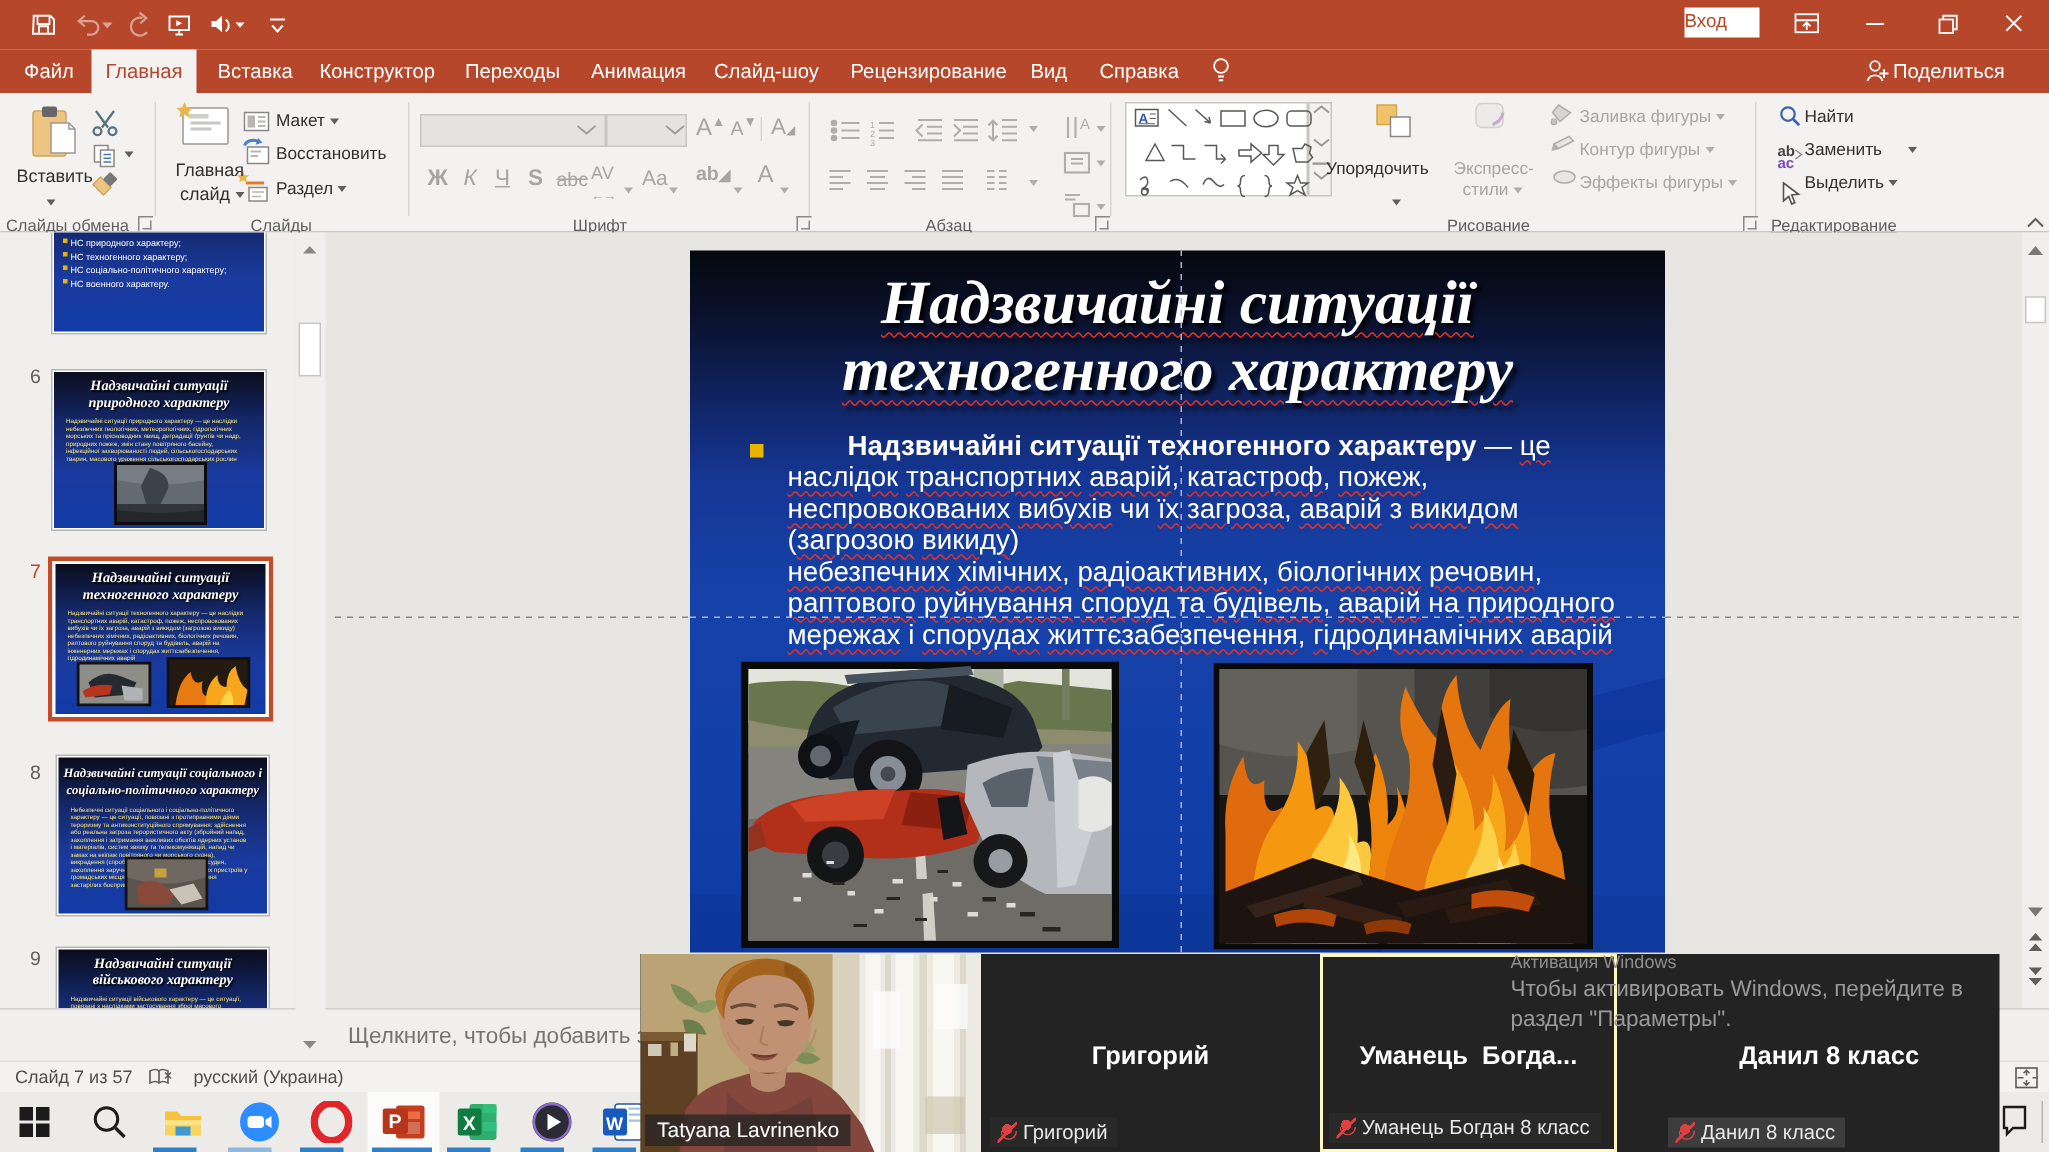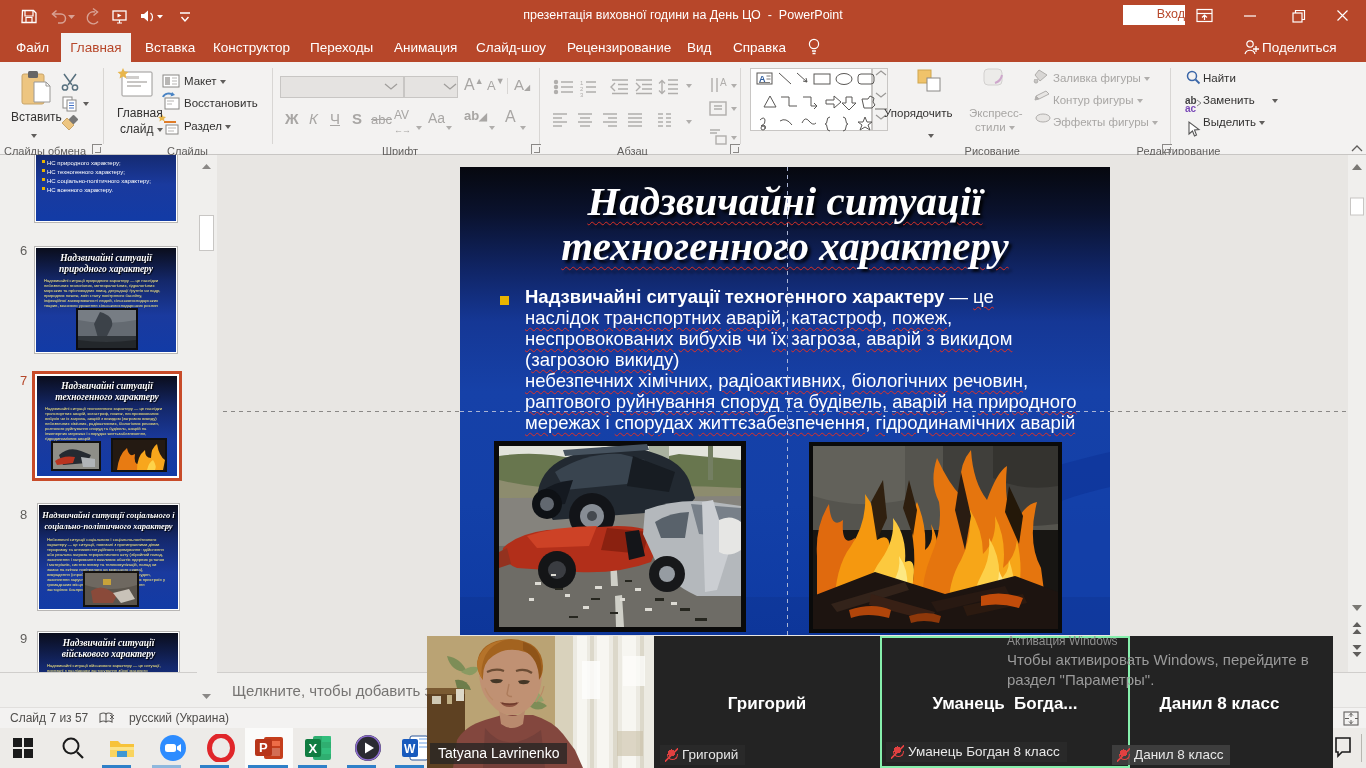--- a/index.html
+++ b/index.html
@@ -1,21 +1,21 @@
 <!DOCTYPE html>
 <html><head><meta charset="utf-8">
 <style>
 *{margin:0;padding:0;box-sizing:border-box;}
 html,body{width:1366px;height:768px;overflow:hidden;background:#e8e6e3;font-family:"Liberation Sans",sans-serif;}
 #screen{position:absolute;left:0;top:0;width:1366px;height:768px;overflow:hidden;}
 .abs{position:absolute;}
 
 #titlebar{position:absolute;left:0;top:0;width:1366px;height:33px;background:#b7472a;}
 #title-text{position:absolute;top:8px;left:0;width:100%;text-align:center;color:#fff;font-size:12.5px;}
-#vhod{position:absolute;left:1123px;top:5px;width:62px;height:20px;background:#fff;color:#b7472a;font-size:12.5px;text-align:right;line-height:19px;}
+#vhod{position:absolute;left:1123px;top:5px;width:50px;height:20px;background:#fff;color:#b7472a;font-size:12.5px;text-align:left;line-height:19px;}
 
 #tabs{position:absolute;left:0;top:33px;width:1366px;height:29px;background:#b7472a;color:#fff;font-size:13.5px;}
 .tab{position:absolute;top:0;height:29px;line-height:29px;}
 #tab-active{position:absolute;left:61px;top:0;width:70px;height:29px;background:#f3f2f1;color:#b7472a;text-align:center;line-height:29px;}
 
 #ribbon{position:absolute;left:0;top:62px;width:1366px;height:93px;background:#f3f2f1;border-bottom:1px solid #c8c6c4;}
 .rsep{position:absolute;top:6px;height:76px;width:1px;background:#d8d6d4;}
 .rlabel{position:absolute;top:83px;font-size:11px;color:#605e5c;text-align:center;}
 .launch{position:absolute;top:82px;width:10px;height:10px;border-top:1px solid #8a8886;border-left:1px solid #8a8886;}
 .launch:after{content:"";position:absolute;right:1px;bottom:1px;width:5px;height:5px;border-right:1.5px solid #8a8886;border-bottom:1.5px solid #8a8886;}
@@ -46,21 +46,21 @@
 .vlabel:before{content:"";position:absolute;left:5px;top:3px;width:13px;height:14px;background:
  radial-gradient(circle at 50% 35%, #e04040 0 3.5px, transparent 3.5px),
  linear-gradient(135deg, transparent 44%, #e04040 46%, #e04040 54%, transparent 56%);}
 .vlabel:after{content:"";position:absolute;left:7px;top:9px;width:9px;height:5px;border:1.3px solid #e04040;border-top:none;border-radius:0 0 6px 6px;}
 #watermark{position:absolute;left:1007px;top:634px;z-index:60;color:#9a9a9a;}
 
 #stitle{position:absolute;left:0;top:11px;width:650px;text-align:center;font-family:"Liberation Serif",serif;font-style:italic;font-weight:bold;font-size:41px;line-height:46px;color:#fff;text-shadow:3px 3px 3px rgba(0,0,0,0.85);}
 .wavy2{text-decoration:underline wavy #d93025;text-decoration-thickness:1px;text-underline-offset:6px;}
 #sbullet{position:absolute;left:40px;top:129px;width:9px;height:9px;background:#e8b400;}
 #sbody{position:absolute;left:65px;top:119px;width:560px;font-size:18.5px;line-height:21px;color:#fff;white-space:pre-line;}
-#sbody b{font-weight:bold;}
+#sbody b{font-weight:bold;margin-left:40px;}
 .wv{text-decoration:underline wavy #e03025;text-decoration-thickness:1px;text-underline-offset:3px;}
 
 .tnum{position:absolute;font-size:13px;color:#605e5c;}
 .thumb{position:absolute;background:#fff;border:1px solid #b8b6b4;}
 .tslide{position:absolute;left:1px;top:1px;right:1px;bottom:1px;background:linear-gradient(180deg,#0a0d1c 0%,#14286b 32%,#1a3a9e 65%,#123ba6 100%);overflow:hidden;}
 .ttitle{position:absolute;left:0;top:5px;width:100%;text-align:center;font-family:"Liberation Serif",serif;font-style:italic;font-weight:bold;font-size:9.5px;line-height:11px;color:#fff;text-shadow:1px 1px 1px #000;}
 .ttext{position:absolute;left:8px;top:30px;width:85%;font-size:4.2px;line-height:5px;color:#f8e87c;}
 .tb{display:inline-block;width:3px;height:3px;background:#e8b400;margin-right:2px;vertical-align:2px;}
 #selbox{position:absolute;left:32px;top:216px;width:150px;height:110px;border:3px solid #c84b29;}
 #thumbscroll{z-index:5;}
@@ -98,21 +98,20 @@
     <g fill="#fff">
       <path d="M141 14 h3 l4 -3.5 v11 l-4 -3.5 h-3 z"></path>
       <path d="M150.5 13 a5 5 0 0 1 0 8" stroke="#fff" fill="none" stroke-width="1.2"></path>
     </g>
     <path d="M157 15 l3 3.5 3 -3.5 z" fill="#fff"></path>
 
     <g stroke="#fff" fill="none" stroke-width="1.4">
       <path d="M180 13 h10 M181.5 17 l3.5 4 3.5 -4"></path>
     </g>
   </svg>
-  <div id="title-text">презентація виховної години на День ЦО&nbsp;&nbsp;-&nbsp;&nbsp;PowerPoint</div>
   <div id="vhod">Вход</div>
   <svg id="winbtns" width="180" height="33" style="position:absolute;left:1186px;top:0;">
     <g stroke="#fff" fill="none" stroke-width="1.2">
       <rect x="11" y="9.5" width="15" height="12"></rect>
       <path d="M11 13.5 h15"></path>
       <path d="M18.5 20 v-4.5 M16 17.5 l2.5 -2.5 2.5 2.5"></path>
       <path d="M58 16 h12"></path>
       <rect x="107" y="13" width="9" height="9"></rect>
       <path d="M109.5 13 v-2.5 h9 v9 H116"></path>
       <path d="M151.5 10.5 l10 10 M161.5 10.5 l-10 10"></path>
@@ -153,21 +152,21 @@
   <div class="rsep" style="left:272px;"></div>
   <div class="rsep" style="left:539px;"></div>
   <div class="rsep" style="left:740px;"></div>
   <div class="rsep" style="left:1170px;"></div>
 
   <div class="rlabel" style="left:0px;width:90px;">Слайды обмена</div>
   <div class="rlabel" style="left:120px;width:135px;">Слайды</div>
   <div class="rlabel" style="left:330px;width:140px;">Шрифт</div>
   <div class="rlabel" style="left:560px;width:145px;">Абзац</div>
   <div class="rlabel" style="left:875px;width:145px;text-align:right;">Рисование</div>
-  <div class="rlabel" style="left:1106px;width:145px;text-decoration:underline;">Редактирование</div>
+  <div class="rlabel" style="left:1150px;width:145px;text-decoration:underline;">Редактирование</div>
   <div class="launch" style="left:92px;"></div>
   <div class="launch" style="left:531px;"></div>
   <div class="launch" style="left:730px;"></div>
   <div class="launch" style="left:1162px;"></div>
 
   <svg width="103" height="80" style="position:absolute;left:0;top:4px;">
     <rect x="22" y="8" width="22" height="30" rx="2" fill="#edc580" stroke="#c9a569" stroke-width="1"></rect>
     <rect x="28" y="5" width="10" height="7" rx="1.5" fill="#666"></rect>
     <path d="M34 16 h12 l4 4 v16 h-16 z" fill="#fff" stroke="#9a9896" stroke-width="1"></path>
     <path d="M46 16 v4 h4" fill="none" stroke="#9a9896" stroke-width="1"></path>
@@ -747,21 +746,21 @@
       <path d="M73 66 q10 3 19 0 q-3 5 -9.5 5 q-6.5 0 -9.5 -5 z" fill="#8c5240"></path>
       <path d="M75 66.5 q8 2 15 0 l0 1.5 q-7 2 -15 0 z" fill="#6e3b2c"></path>
       <path d="M58 52 q3 8 8 12 M117 50 q-2 10 -8 16" stroke="#b98a66" stroke-width="1.2" fill="none"></path>
     </svg>
     <div style="position:absolute;left:3px;bottom:4px;height:21px;background:rgba(40,38,36,.8);color:#fff;font-size:14px;line-height:21px;padding:0 8px;">Tatyana Lavrinenko</div>
   </div>
   <div class="vtile" id="vt2" style="left:227px;width:226px;">
     <div class="vname">Григорий</div>
     <div class="vlabel" style="left:6px;">Григорий</div>
   </div>
-  <div class="vtile" id="vt3" style="left:453px;width:250px;border:2px solid #86efac;">
+  <div class="vtile" id="vt3" style="left:453px;width:198px;border:2px solid #fef9c3;">
     <div class="vname" style="top:56px;">Уманець&nbsp; Богда...</div>
     <div class="vlabel" style="left:4px;bottom:4px;">Уманець Богдан 8 класс</div>
   </div>
   <div class="vtile" id="vt4" style="left:679px;width:227px;">
     <div class="vname">Данил 8 класс</div>
     <div class="vlabel" style="left:6px;background:rgba(64,64,64,.9);">Данил 8 класс</div>
   </div>
 </div>
 
 <div id="watermark">

